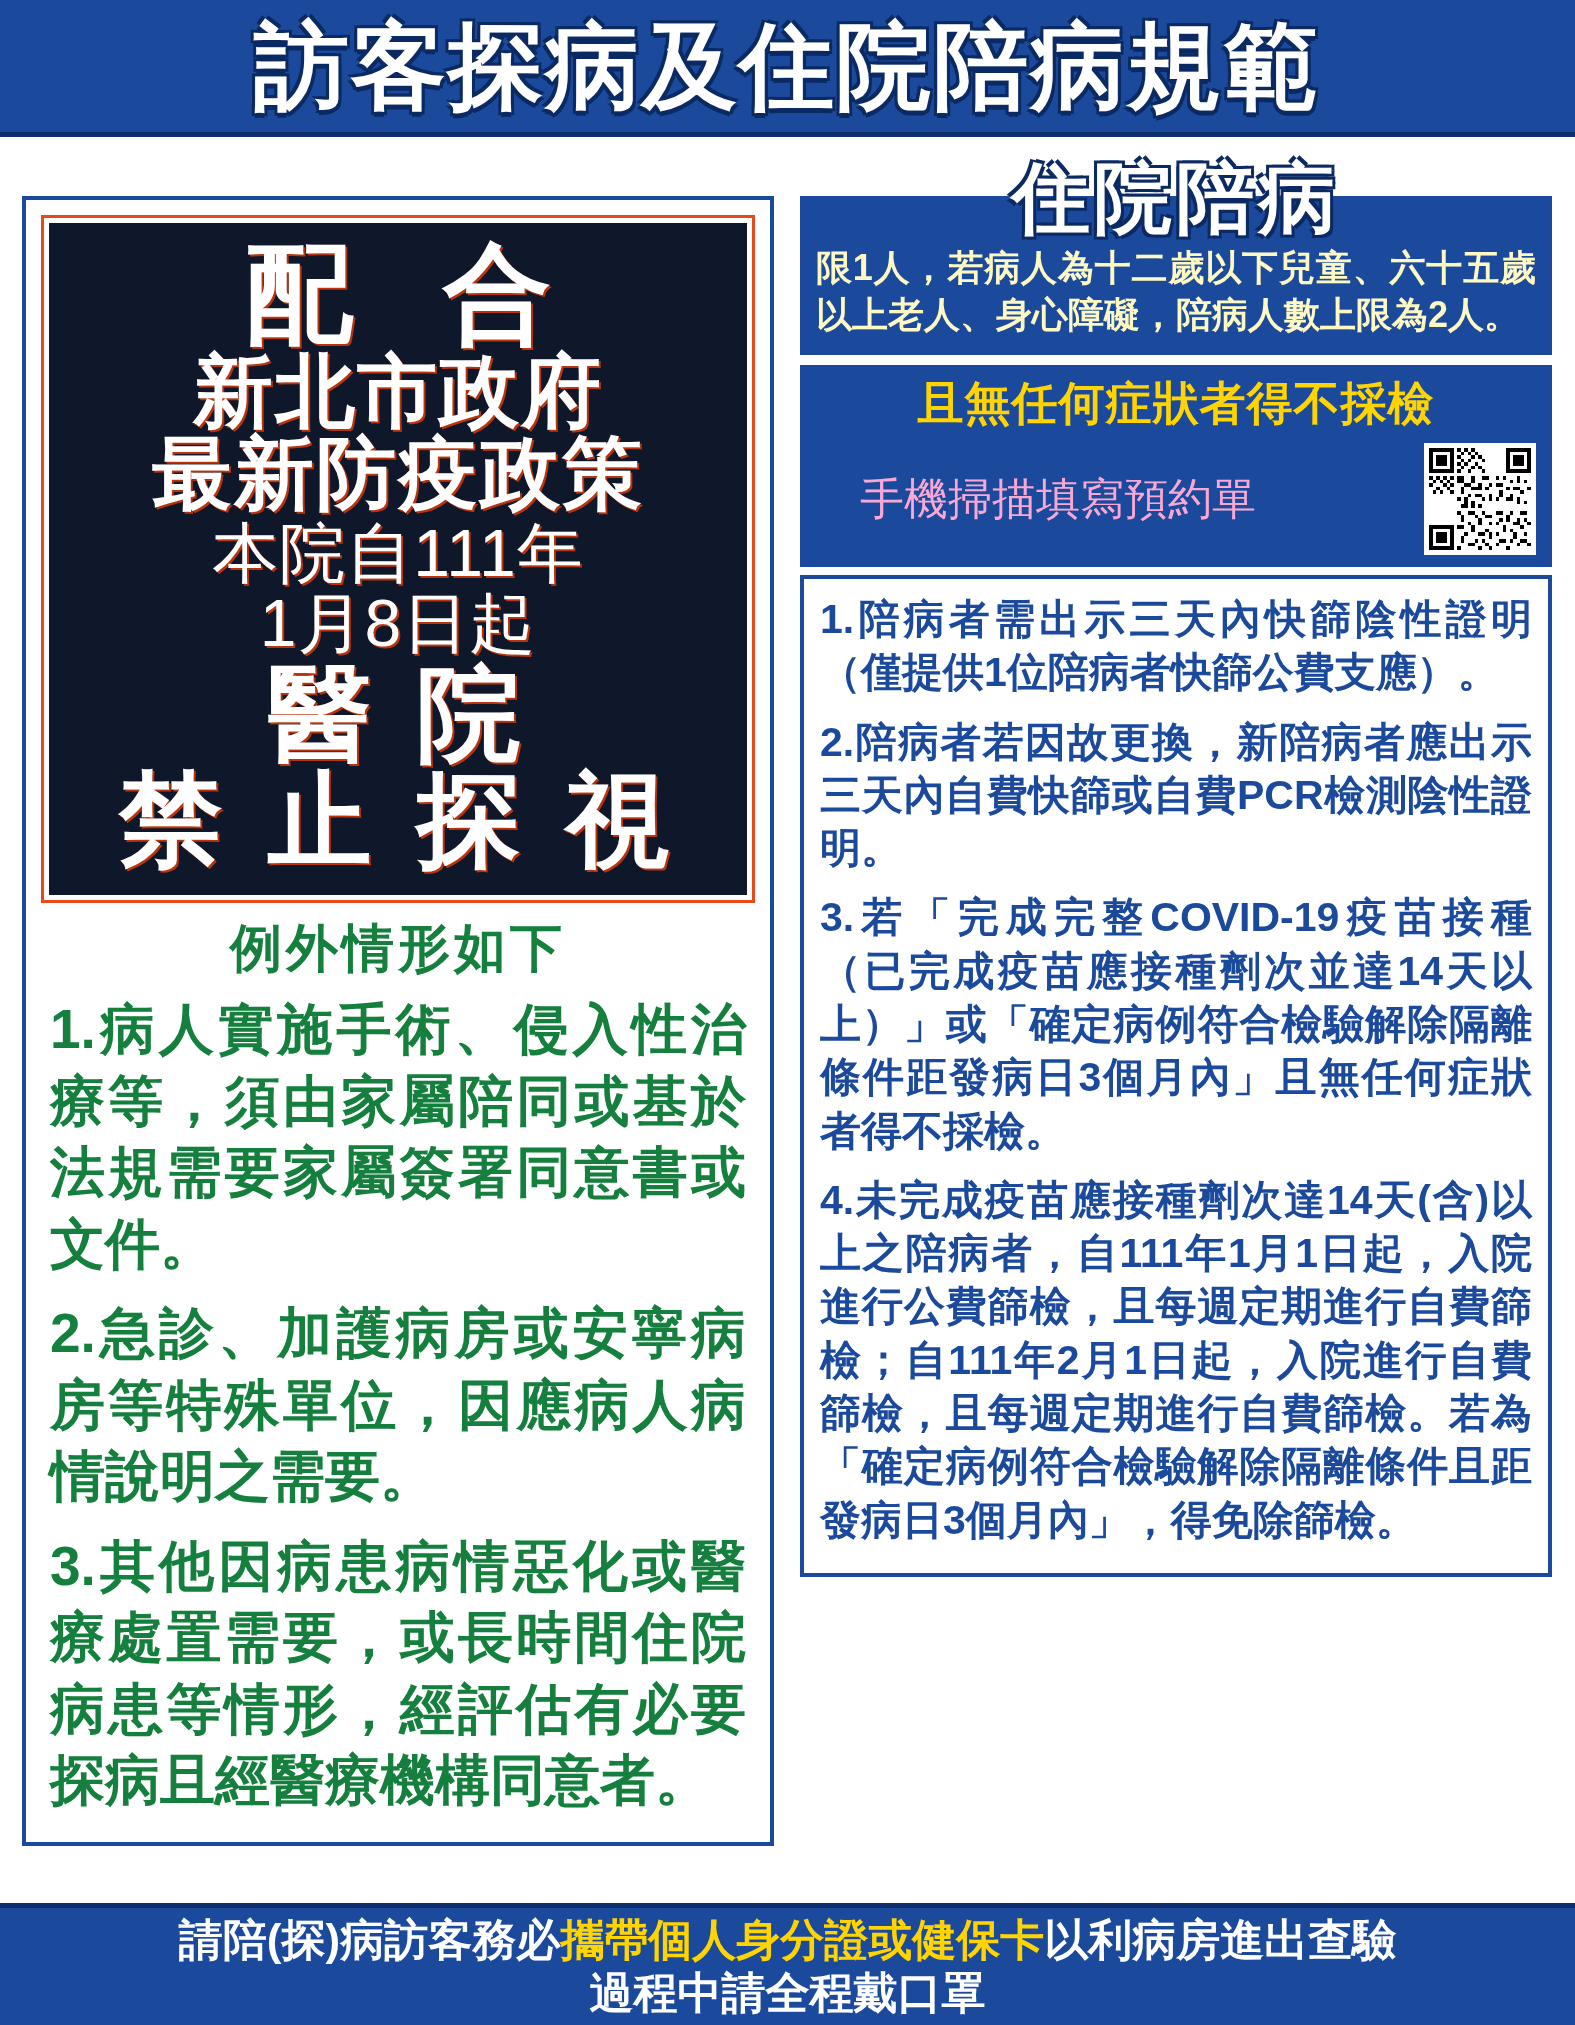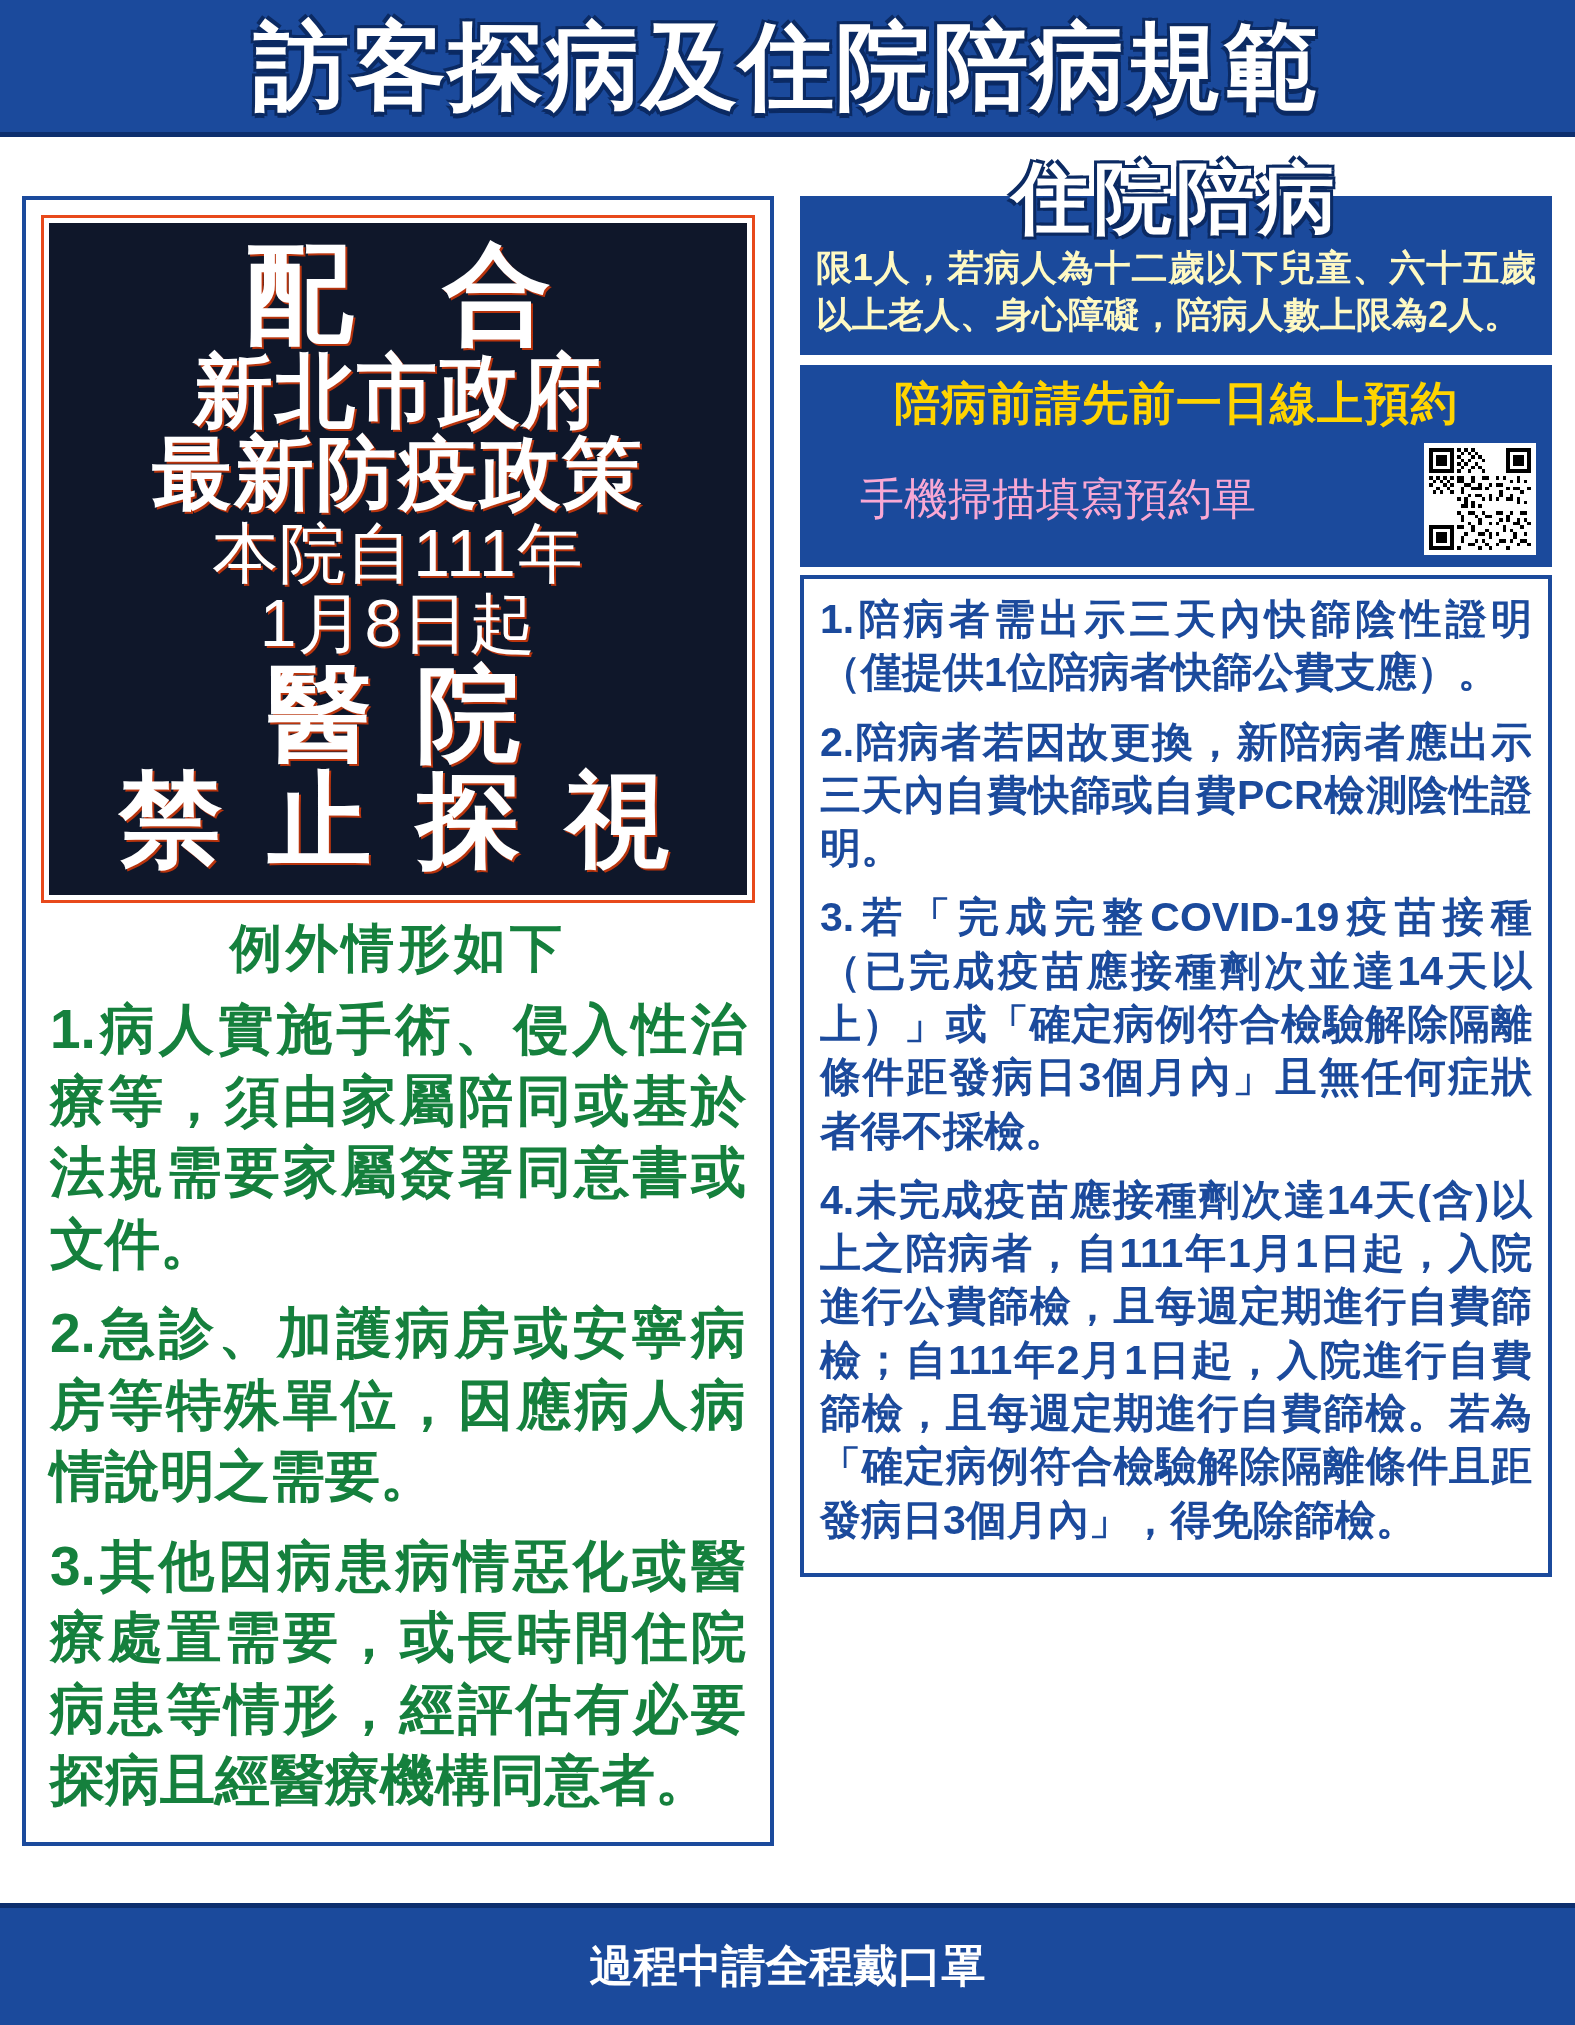--- a/index.html
+++ b/index.html
@@ -239,21 +239,21 @@
   </div>
 
   <div class="right-col">
 
     <div class="blue-box">
       <div class="blue-title">住院陪病</div>
       <div class="blue-body">限1人，若病人為十二歲以下兒童、六十五歲以上老人、身心障礙，陪病人數上限為2人。</div>
     </div>
 
     <div class="reserve-box">
-      <div class="reserve-title">陪病前請先前一日線上預約</div>
+      <div class="reserve-title">且無任何症狀者得不採檢</div>
       <div class="reserve-row">
         <div class="reserve-text">
           <div class="reserve-scan">手機掃描填寫預約單</div>
         </div>
         <div class="qr">
           <svg width="102" height="102" viewBox="0 0 29 29" shape-rendering="crispEdges">
             <rect width="29" height="29" fill="#ffffff"></rect>
             <g fill="#000000">
               <rect x="0" y="0" width="7" height="1"></rect>
                 <rect x="0" y="6" width="7" height="1"></rect>
@@ -395,16 +395,19 @@
     <div class="right-list">
       <div class="right-item">1.陪病者需出示三天內快篩陰性證明（僅提供1位陪病者快篩公費支應）。</div>
       <div class="right-item">2.陪病者若因故更換，新陪病者應出示三天內自費快篩或自費PCR檢測陰性證明。</div>
       <div class="right-item">3.若「完成完整COVID-19疫苗接種（已完成疫苗應接種劑次並達14天以上）」或「確定病例符合檢驗解除隔離條件距發病日3個月內」且無任何症狀者得不採檢。</div>
       <div class="right-item">4.未完成疫苗應接種劑次達14天(含)以上之陪病者，自111年1月1日起，入院進行公費篩檢，且每週定期進行自費篩檢；自111年2月1日起，入院進行自費篩檢，且每週定期進行自費篩檢。若為「確定病例符合檢驗解除隔離條件且距發病日3個月內」，得免除篩檢。</div>
     </div>
 
   </div>
 
   <div class="footer">
+    <div class="footer-line">
+      <span>請陪(探)病訪客務必</span><span class="hl">攜帶個人身分證或健保卡</span><span>以利病房進出查驗</span>
+    </div>
     <div class="footer-line">過程中請全程戴口罩</div>
   </div>
 
 </div>
 
 </body></html>

